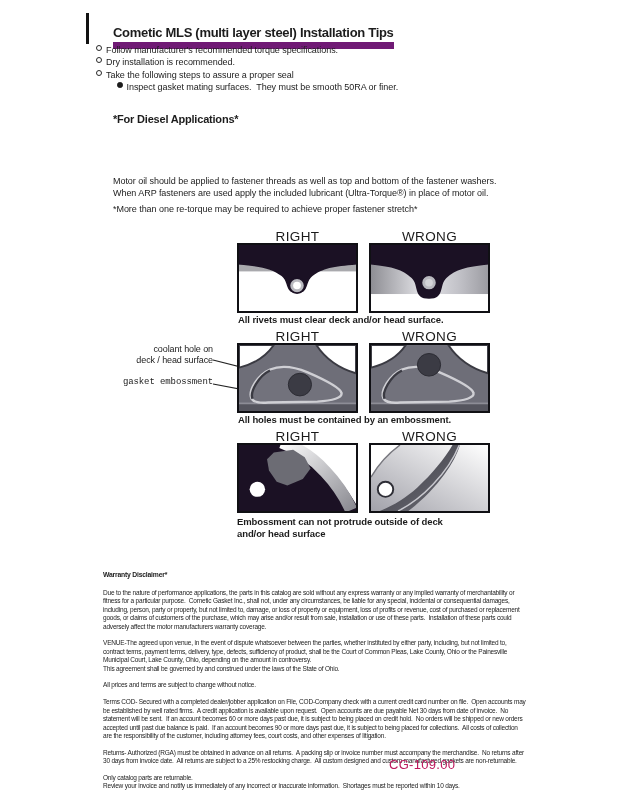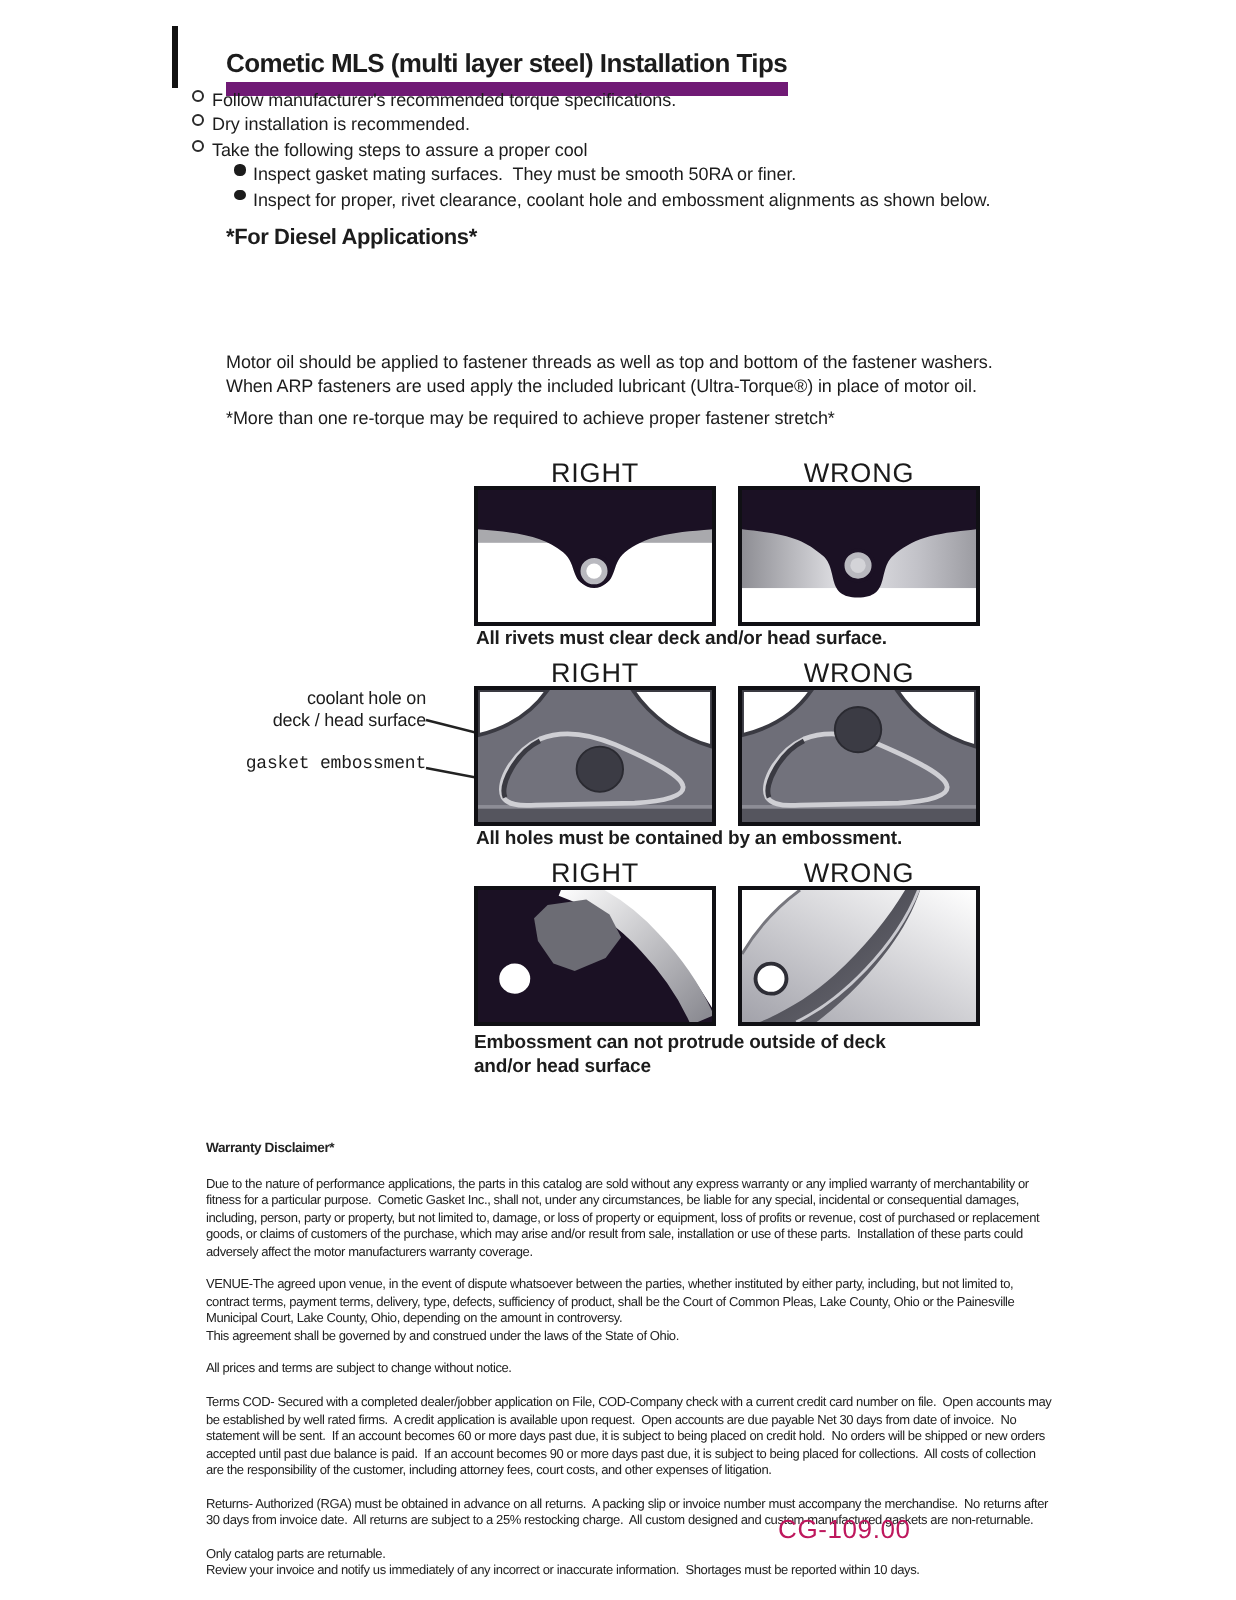--- a/index.html
+++ b/index.html
@@ -38,23 +38,22 @@
 
   <div class="abs reg-mark"></div>
 
   <div class="abs" style="left:113px;top:23px;">
     <span class="title" style="position:static;">Cometic MLS (multi layer steel) Installation Tips</span>
   </div>
 
   <div class="abs bullets">
     <div class="b-row"><span class="b-marker"></span><span>Follow manufacturer's recommended torque specifications.</span></div>
     <div class="b-row"><span class="b-marker"></span><span>Dry installation is recommended.</span></div>
-    <div class="b-row"><span class="b-marker"></span><span>Take the following steps to assure a proper cool</span></div>
+    <div class="b-row"><span class="b-marker"></span><span>Take the following steps to assure a proper seal</span></div>
     <div class="b-row sub"><span class="b-marker filled"></span><span>Inspect gasket mating surfaces.  They must be smooth 50RA or finer.</span></div>
-    <div class="b-row sub"><span class="b-marker filled"></span><span>Inspect for proper, rivet clearance, coolant hole and embossment alignments as shown below.</span></div>
   </div>
 
   <div class="abs h-diesel">*For Diesel Applications*</div>
   <div class="abs body-p p1">Motor oil should be applied to fastener threads as well as top and bottom of the fastener washers.
 When ARP fasteners are used apply the included lubricant (Ultra-Torque®) in place of motor oil.</div>
   <div class="abs body-p note">*More than one re-torque may be required to achieve proper fastener stretch*</div>
 
   <div class="abs fig-label" style="left:237px;top:229px;">RIGHT</div>
   <div class="abs fig-label" style="left:369px;top:229px;">WRONG</div>
 

